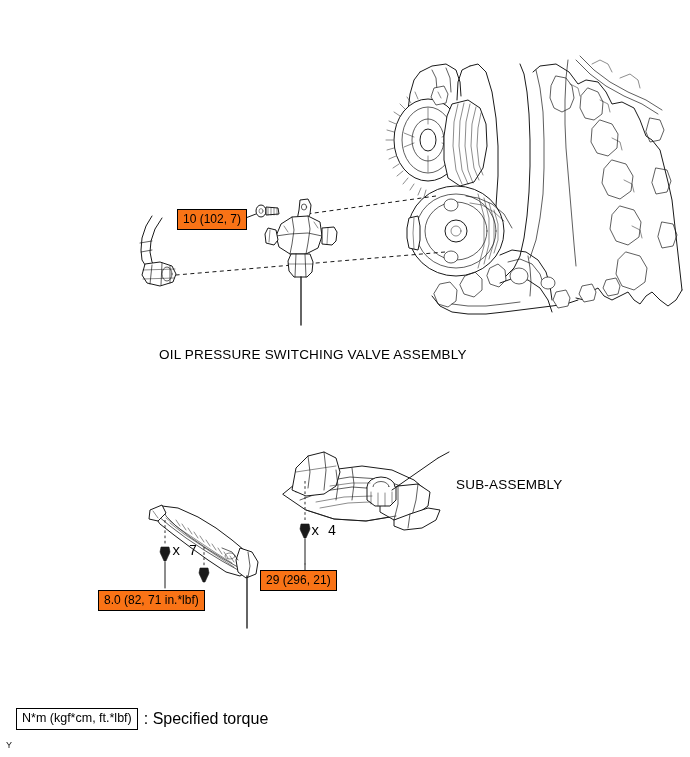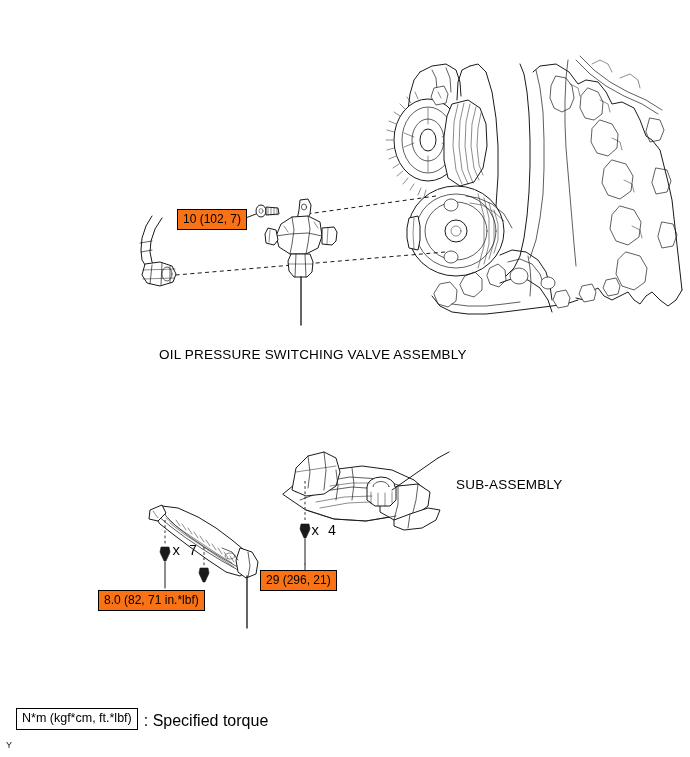--- a/index.html
+++ b/index.html
@@ -51,21 +51,21 @@
   .count-label {
     position: absolute;
     font-size: 14px;
     line-height: 15px;
     white-space: nowrap;
     font-family: Liberation Mono, monospace;
   }
   .legend-row {
     position: absolute;
     display: flex;
-    align-items: flex-end;
+    align-items: center;
     white-space: nowrap;
   }
   .legend-box {
     border: 1px solid #000;
     background: #fff;
     padding: 2px 5px 3px 5px;
     font-size: 12.5px;
     line-height: 15px;
   }
   .legend-text {

